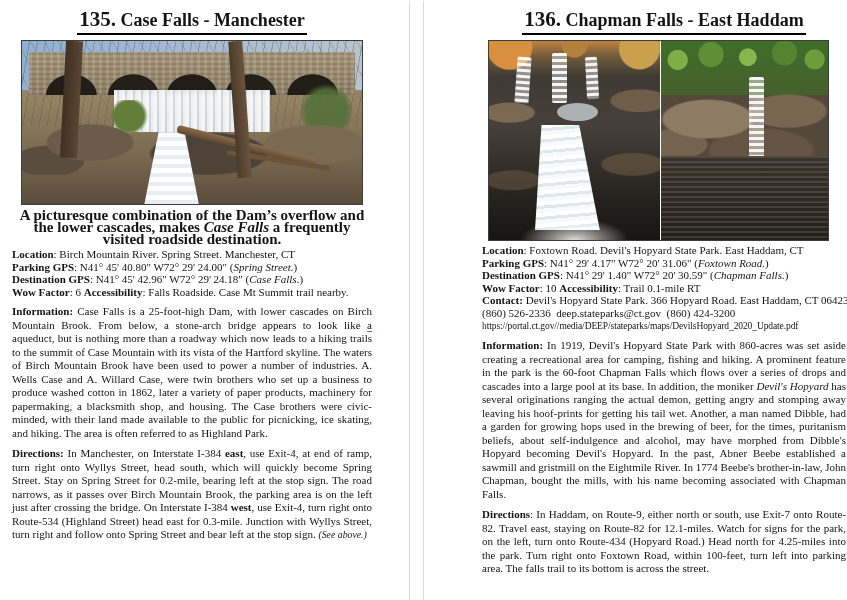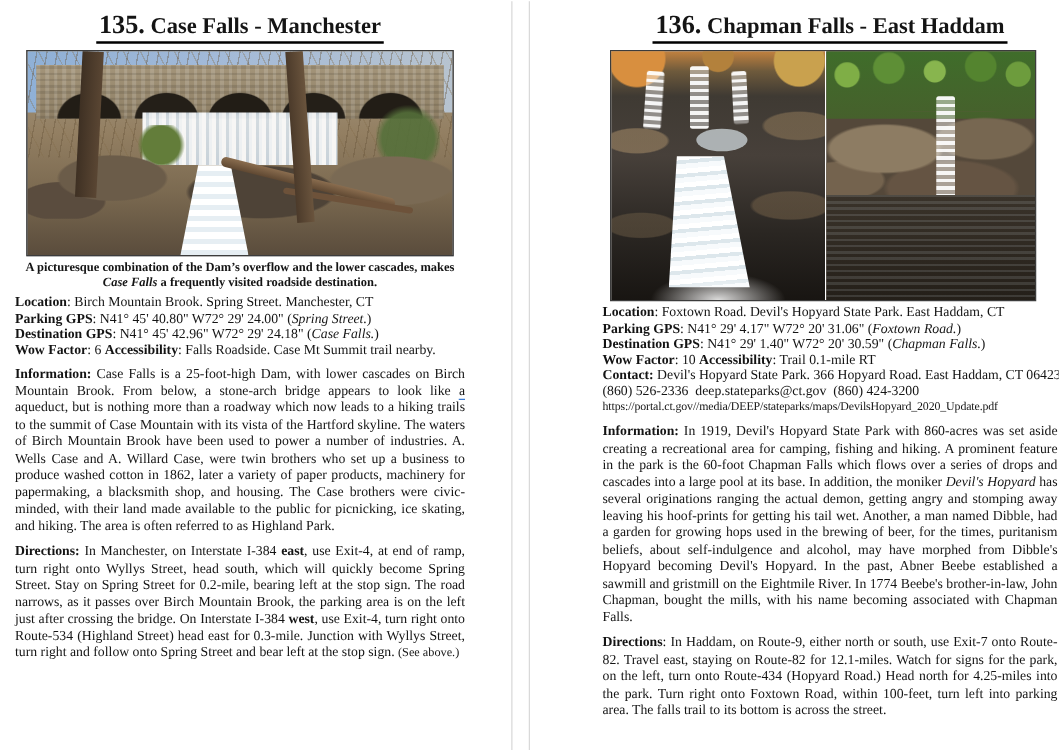--- a/index.html
+++ b/index.html
@@ -119,29 +119,29 @@
       radial-gradient(circle 3px at 58% 72%,#e8b083 97%,transparent),
       radial-gradient(ellipse 8px 4px at 64% 80%,#e8762a 97%,transparent),
       radial-gradient(circle 3px at 71% 68%,#ba8a5f 97%,transparent),
       radial-gradient(circle 4px at 88% 74%,#e6c49a 97%,transparent),
       radial-gradient(ellipse 7px 5px at 89% 81%,#d9b astat 97%,transparent),
       radial-gradient(ellipse 8px 4px at 82% 88%,#e8862f 97%,transparent),
       radial-gradient(circle 3px at 36% 88%,#c89465 97%,transparent),
       radial-gradient(ellipse 6px 4px at 70% 92%,#68b8d8 97%,transparent),
       radial-gradient(ellipse 6px 4px at 94% 92%,#2f66b8 97%,transparent);}
 
-  .caption{font-weight:bold;font-size:10px;line-height:12px;text-align:center;margin-top:4px;}
+  .caption{font-weight:bold;font-size:15px;line-height:12px;text-align:center;margin-top:4px;}
   .meta{font-size:11px;line-height:12.6px;margin-top:3px;}
   .meta-line{white-space:normal;}
   .nowrap{white-space:nowrap;text-align:center;}
   .url-line{font-size:9.5px;letter-spacing:-.1px;}
   .para{font-size:11px;line-height:13.5px;text-align:justify;margin:7px 0 0;}
   b{font-weight:bold;}
   i{font-style:italic;}
-  .see-above{font-size:9.8px;}
+  .see-above{font-size:9.8px;font-style:italic;}
   .gram{border-bottom:1.5px solid #3b7bd4;}
 </style>
 </head>
 <body>
 
 <div class="page" id="page-135">
   <div class="content-l">
 
     <h1 class="title"><span class="title-inner"><span class="title-num">135.</span><span class="title-name"> Case Falls - Manchester</span></span></h1>
 
@@ -157,21 +157,21 @@
       <div class="layer cf-lowerfall"></div>
       <div class="layer cf-log1"></div>
       <div class="layer cf-log2"></div>
       <div class="layer cf-trunk1"></div>
       <div class="layer cf-trunk2"></div>
     </div>
 
     <div class="caption"><span>A picturesque combination of the Dam’s overflow and the lower cascades, makes </span><i>Case Falls</i><span> a frequently visited roadside destination.</span></div>
 
     <div class="meta">
-      <div class="meta-line"><b>Location</b><span>: Birch Mountain Brook. Spring Street. Manchester, CT</span></div>
+      <div class="meta-line"><b>Location</b><span>: Birch Mountain River. Spring Street. Manchester, CT</span></div>
       <div class="meta-line"><b>Parking GPS</b><span>: N41° 45' 40.80" W72° 29' 24.00" (</span><i>Spring Street.</i><span>)</span></div>
       <div class="meta-line"><b>Destination GPS</b><span>: N41° 45' 42.96" W72° 29' 24.18" (</span><i>Case Falls.</i><span>)</span></div>
       <div class="meta-line"><b>Wow Factor</b><span>: 6 </span><b>Accessibility</b><span>: Falls Roadside. Case Mt Summit trail nearby.</span></div>
     </div>
 
     <p class="para"><b>Information:</b><span> Case Falls is a 25-foot-high Dam, with lower cascades on Birch Mountain Brook. From below, a stone-arch bridge appears to look like </span><span class="gram">a</span><span> aqueduct, but is nothing more than a roadway which now leads to a hiking trails to the summit of Case Mountain with its vista of the Hartford skyline. The waters of Birch Mountain Brook have been used to power a number of industries. A. Wells Case and A. Willard Case, were twin brothers who set up a business to produce washed cotton in 1862, later a variety of paper products, machinery for papermaking, a blacksmith shop, and housing. The Case brothers were civic-minded, with their land made available to the public for picnicking, ice skating, and hiking. The area is often referred to as Highland Park.</span></p>
 
     <p class="para"><b>Directions:</b><span> In Manchester, on Interstate I-384 </span><b>east</b><span>, use Exit-4, at end of ramp, turn right onto Wyllys Street, head south, which will quickly become Spring Street.  Stay on Spring Street for 0.2-mile, bearing left at the stop sign.  The road narrows, as it passes over Birch Mountain Brook, the parking area is on the left just after crossing the bridge. On Interstate I-384 </span><b>west</b><span>, use Exit-4, turn right onto Route-534 (Highland Street) head east for 0.3-mile. Junction with Wyllys Street, turn right and follow onto Spring Street and bear left at the stop sign. </span><span class="see-above">(See above.)</span></p>
 
   </div>

